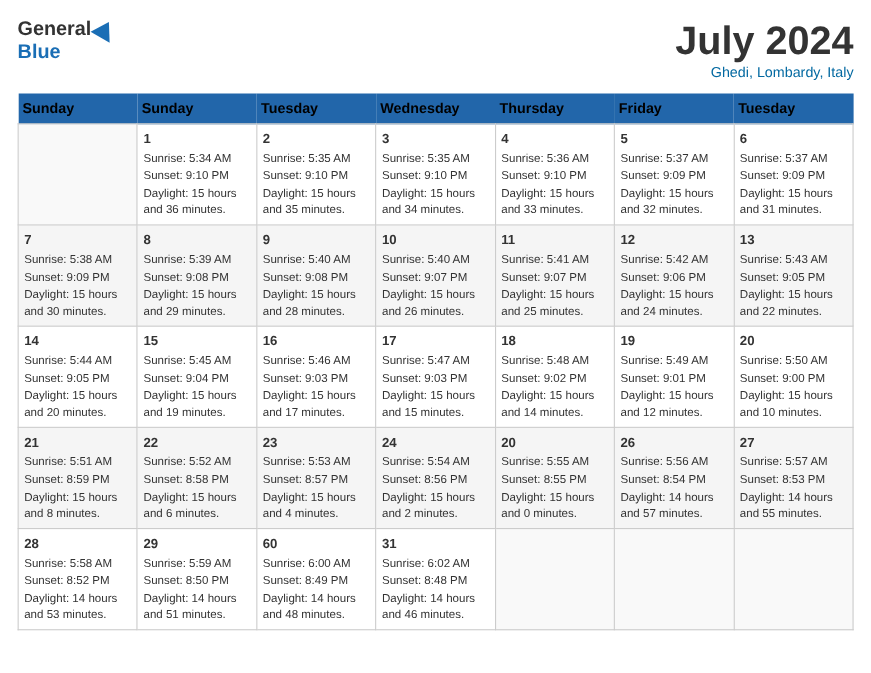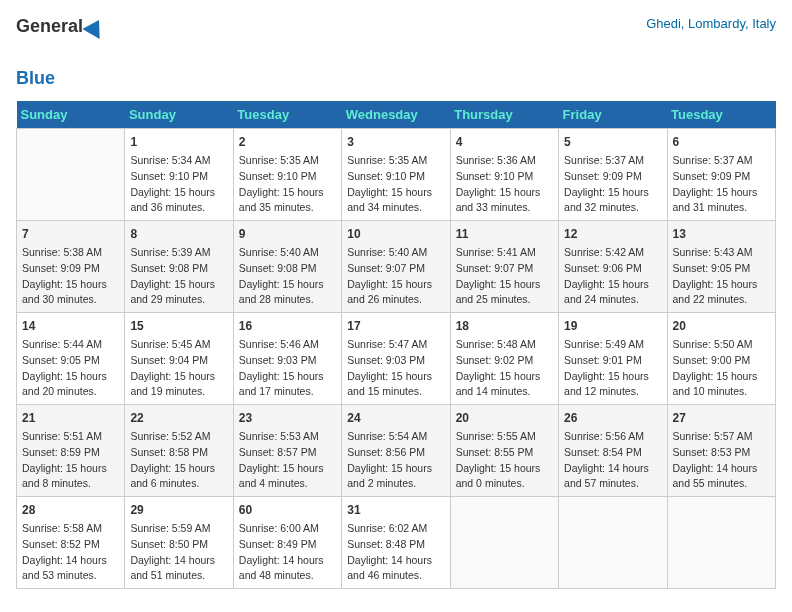--- a/index.html
+++ b/index.html
@@ -13,21 +13,20 @@
     .header {
       display: flex;
       justify-content: space-between;
       align-items: flex-start;
       margin-bottom: 12px;
     }
     .logo {
       display: flex;
       flex-direction: column;
       align-items: flex-start;
-      gap: 31px;
     }
     .logo-text {
       display: flex;
       align-items: center;
     }
     .logo-general {
       font-size: 18px;
       font-weight: bold;
       color: #333;
     }
@@ -57,21 +56,21 @@
       font-size: 13px;
       color: #0369a1;
     }
     table {
       width: 100%;
       border-collapse: collapse;
       font-size: 11px;
     }
     thead tr th {
       background-color: #2266aa;
-      color: #5eead4;
+      color: #000000;
       padding: 6px 4px;
       text-align: left;
       font-size: 13px;
       font-weight: bold;
     }
     tbody tr td {
       border: 1px solid #ccc;
       vertical-align: top;
       padding: 4px 5px;
       height: 80px;
@@ -104,20 +103,21 @@
 
 <div class="header">
   <div class="logo">
     <div class="logo-text">
       <span class="logo-general">General</span>
       <span class="logo-triangle"></span>
     </div>
     <span class="logo-blue">Blue</span>
   </div>
   <div class="title-block">
+    <div class="month-year">July 2024</div>
     <div class="location">Ghedi, Lombardy, Italy</div>
   </div>
 </div>
 
 <table>
   <thead>
     <tr>
 
     <th>Sunday</th>
         <th>Sunday</th>

